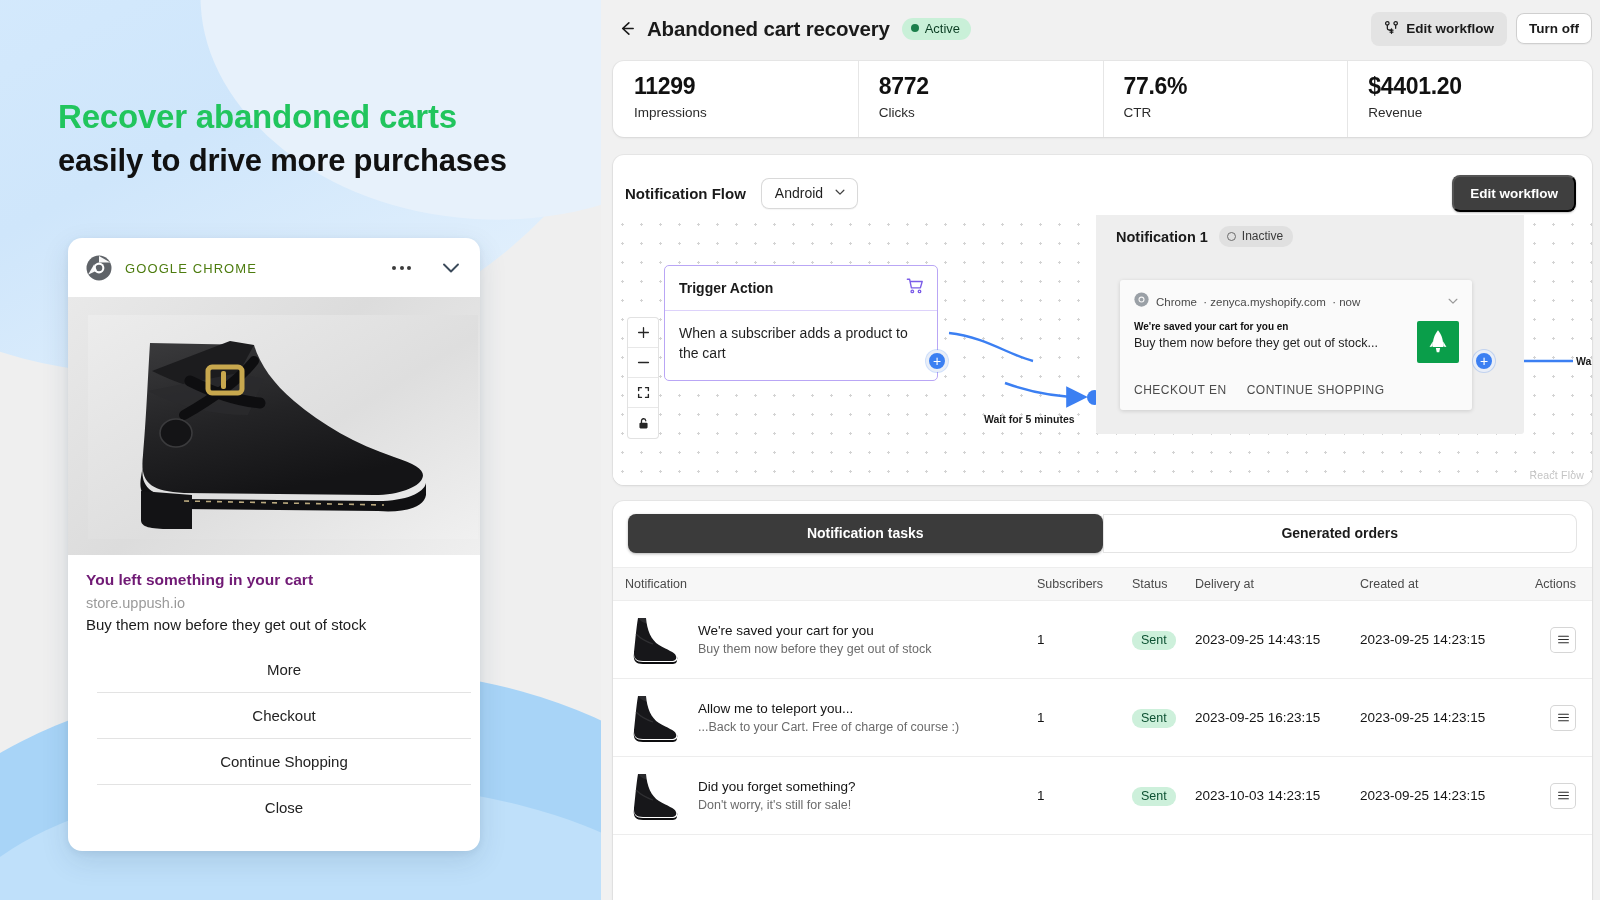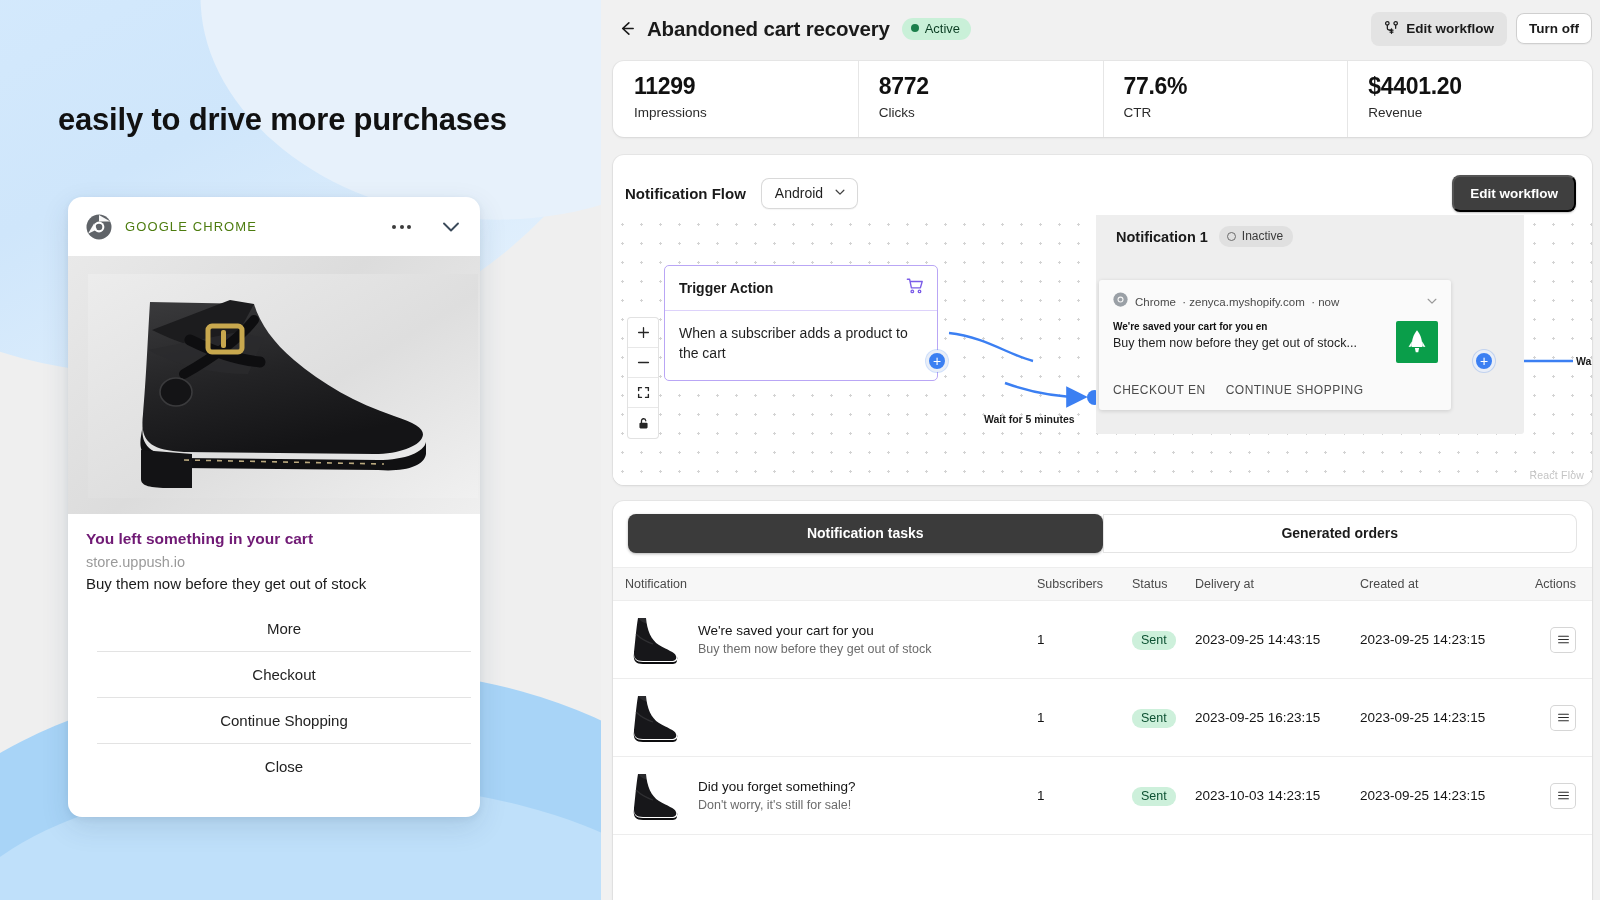--- a/index.html
+++ b/index.html
@@ -81,21 +81,21 @@
   .pc-image {
     height: 258px; width: 100%;
     background: linear-gradient(135deg,#e9e9e9 0%, #dcdcdc 45%, #efefef 100%);
     position: relative; overflow: hidden;
   }
   .boot { position: absolute; left: 20px; top: 18px; width: 390px; height: 224px; }
   .pc-body { padding: 16px 18px 0 18px; }
   .pc-title { font-size: 15.5px; font-weight: 700; color: #701a75; }
   .pc-url { font-size: 14.5px; color: #9a9a9a; margin-top: 6px; }
   .pc-desc { font-size: 15px; color: #1b1b1b; margin-top: 5px; }
-  .pc-actions { margin-top: 14px; padding-bottom: 20px; margin-left: 20px; }
+  .pc-actions { margin-top: 14px; padding-bottom: 13px; margin-left: 20px; }
   .pc-action {
     text-align: center; font-size: 15px; color: #222;
     padding: 14px 0; margin: 0 9px;
     border-bottom: 1px solid #e3e3e3;
   }
   .pc-action:last-child { border-bottom: none; padding-bottom: 22px; }
   .pc-action.first { border-top: none; }
 
   
   .main { flex: 1; position: relative; height: 900px; background: #f1f1f1; }
@@ -225,21 +225,21 @@
   }
   .ng-head { display: flex; align-items: center; padding: 22px 0 0 20px; }
   .ng-title { font-size: 14.5px; font-weight: 700; color: #1a1a1a; }
   .badge-inactive {
     margin-left: 11px; display: inline-flex; align-items: center; gap: 6px;
     background: #e0e0e0; color: #3a3a3a; border-radius: 10px;
     padding: 3px 10px 4px 8px; font-size: 12px;
   }
   .ring { width: 9px; height: 9px; border-radius: 50%; border: 1.6px solid #6b6b6b; display: block; }
   .push-preview {
-    position: absolute; left: 3px; top: 76px; width: 352px;
+    position: absolute; left: 24px; top: 76px; width: 352px;
     background: #fafafa; border-radius: 3px;
     box-shadow: 0 1px 4px rgba(0,0,0,0.14);
     padding: 12px 13px 13px 14px;
   }
   .pp-head { display: flex; align-items: center; gap: 7px; }
   .pp-meta { font-size: 11.5px; color: #4a4a4a; flex: 1; }
   .pp-chev { color: #8a8a8a; }
   .pp-rows { display: flex; margin-top: 10px; gap: 12px; }
   .pp-text { flex: 1; }
   .pp-t1 { font-size: 10px; font-weight: 700; color: #111; }
@@ -321,20 +321,21 @@
 
 <div class="app">
 
   <aside class="promo">
     <div class="promo-wave-top"></div>
     <div class="promo-wave-top2"></div>
     <div class="promo-wave-bottom"></div>
     <div class="promo-wave-bottom2"></div>
 
     <div class="promo-inner">
+      <div class="promo-h1">Recover abandoned carts</div>
       <div class="promo-h2">easily to drive more purchases</div>
     </div>
 
     <div class="phone-card">
       <div class="pc-head">
         <span class="chrome-glyph">
           <svg viewBox="0 0 26 26" width="26" height="26">
             <circle cx="13" cy="13" r="12.5" fill="#5f6368"></circle>
             <circle cx="13" cy="13" r="5.4" fill="#ffffff"></circle>
             <circle cx="13" cy="13" r="3.3" fill="#5f6368"></circle>
@@ -621,20 +622,24 @@
       <div class="row">
         <div class="c-notif">
           <span class="row-thumb">
             <svg viewBox="0 0 58 56" width="58" height="56">
               <path d="M13 6 C11 18 10 32 9 40 C8.6 46 11 49 18 49 L46 49 C50 49 52 47 51 44 C50 40 42 38 34 33 C26 28 22 18 21 6 Z" fill="#17171a"></path>
               <path d="M9 41 C8.6 47 11 50 18 50 L47 50 C51 50 53 48 52 45 L52 48 C52 51 50 52 47 52 L18 52 C11 52 8.4 49 8.8 43 Z" fill="#0d0d0f"></path>
               <path d="M13 6 C15 9 19 11 21 11 L21 6 Z" fill="#2a2a2d"></path>
               <path d="M11 22 C15 26 22 30 28 32" fill="none" stroke="#3a3a3d" stroke-width="1.3" opacity="0.7"></path>
             </svg>
           </span>
+          <span>
+            <span class="r-t1" style="display:block">Allow me to teleport you...</span>
+            <span class="r-t2" style="display:block">...Back to your Cart. Free of charge of course :)</span>
+          </span>
         </div>
         <div class="c-subs r-num">1</div>
         <div class="c-stat">
           <span class="pill-sent">Sent</span>
         </div>
         <div class="c-deliv r-date">2023-09-25 16:23:15</div>
         <div class="c-creat r-date">2023-09-25 14:23:15</div>
         <div class="c-act">
           <span class="icon-btn">
             <svg viewBox="0 0 16 16" width="13" height="13" stroke="#2b2b2b" stroke-width="1.4" stroke-linecap="round">

